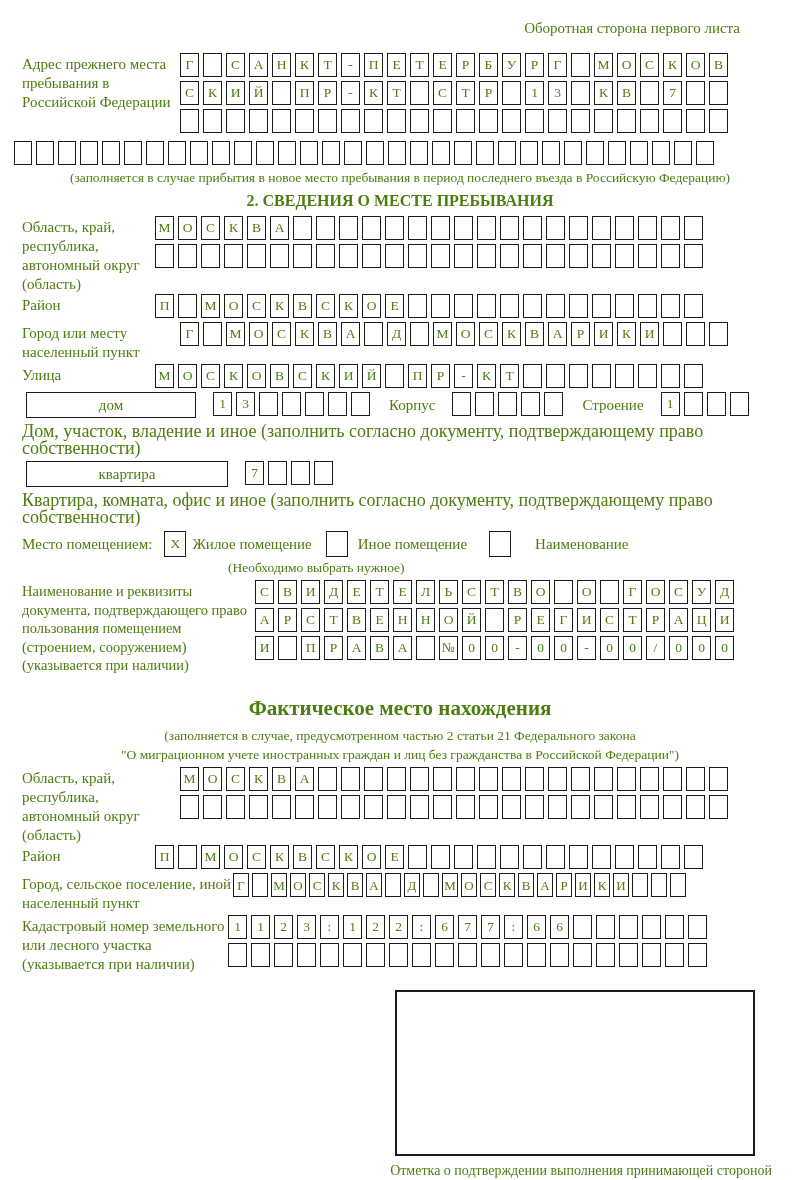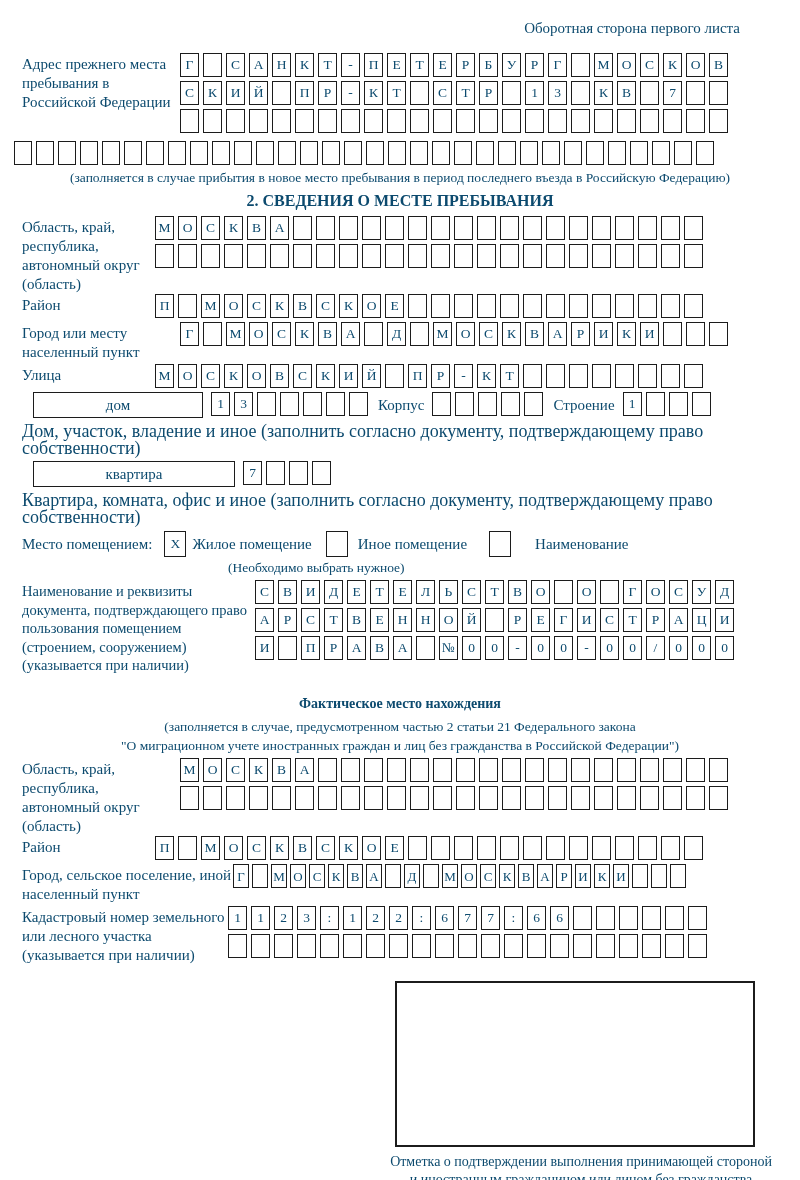--- a/index.html
+++ b/index.html
@@ -1,18 +1,18 @@
 <!DOCTYPE html>
 <html><head>
 <meta charset="utf-8">
 <style>
   html,body{margin:0;padding:0;background:#fff;}
   .page{
     position:relative;width:800px;height:1180px;margin:0 auto;overflow:hidden;
-    background:#fff;color:#0c4a6e;
+    background:#fff;color:#4d7c0f;
     font-family:"Liberation Serif","DejaVu Serif",serif;
   }
   .top-note{padding:20px 60px 0 0;text-align:right;font-size:15px;}
   
   .boxes{display:flex;flex:none;}
   .cell{
     display:inline-flex;flex:none;align-items:center;justify-content:center;
     width:17px;height:22px;border:1.5px solid #1c1c1c;margin-right:4px;
     font-size:13.5px;line-height:1;background:#fff;
   }
@@ -25,22 +25,22 @@
   .lw-d{width:211px}
   .lw-e{width:206px}
   .field.fixed80{height:78px;margin-bottom:0;}
   .field.fixed-doc{height:112px;margin-bottom:0;}
   .field.fixed-kad{height:62px;margin-bottom:13px;}
   .tight .cell{width:14px;margin-right:3px;font-size:13px;}
   .wide-row{margin:2px 0 4px 14px;}
   .wide-row .cell{width:16px;}
   .center-note{text-align:center;font-size:13.5px;margin:0 10px 2px 10px;line-height:17px;}
   .section-title{text-align:center;font-weight:bold;font-size:16px;margin:6px 0 6px 0;}
-  .sub-title{text-align:center;font-weight:bold;font-size:14px;margin:4px 0 6px 0;}
-  .dom-row{display:flex;align-items:flex-start;margin:4px 0 2px 33px;height:29px;}
+  .sub-title{text-align:center;font-weight:bold;font-size:21px;margin:4px 0 6px 0;}
+  .dom-row{display:flex;align-items:flex-start;margin:4px 0 2px 26px;height:29px;gap:9px;}
   .label-box{
     flex:none;border:1.5px solid #1c1c1c;height:24px;display:flex;
     align-items:center;justify-content:center;font-size:15px;background:#fff;
   }
   .lbox-dom{width:168px;margin-right:8px;}
   .lbox-kv{width:200px;margin-right:8px;}
   .inline-word{font-size:15px;line-height:27px;margin:0 8px 0 6px;flex:none;}
   .note-line{font-size:18px;margin:0 0 4px 22px;line-height:17px;}
   .mesto-row{display:flex;align-items:center;margin:2px 0 2px 22px;height:28px;}
   .mesto-row .txt{font-size:15px;flex:none;}

